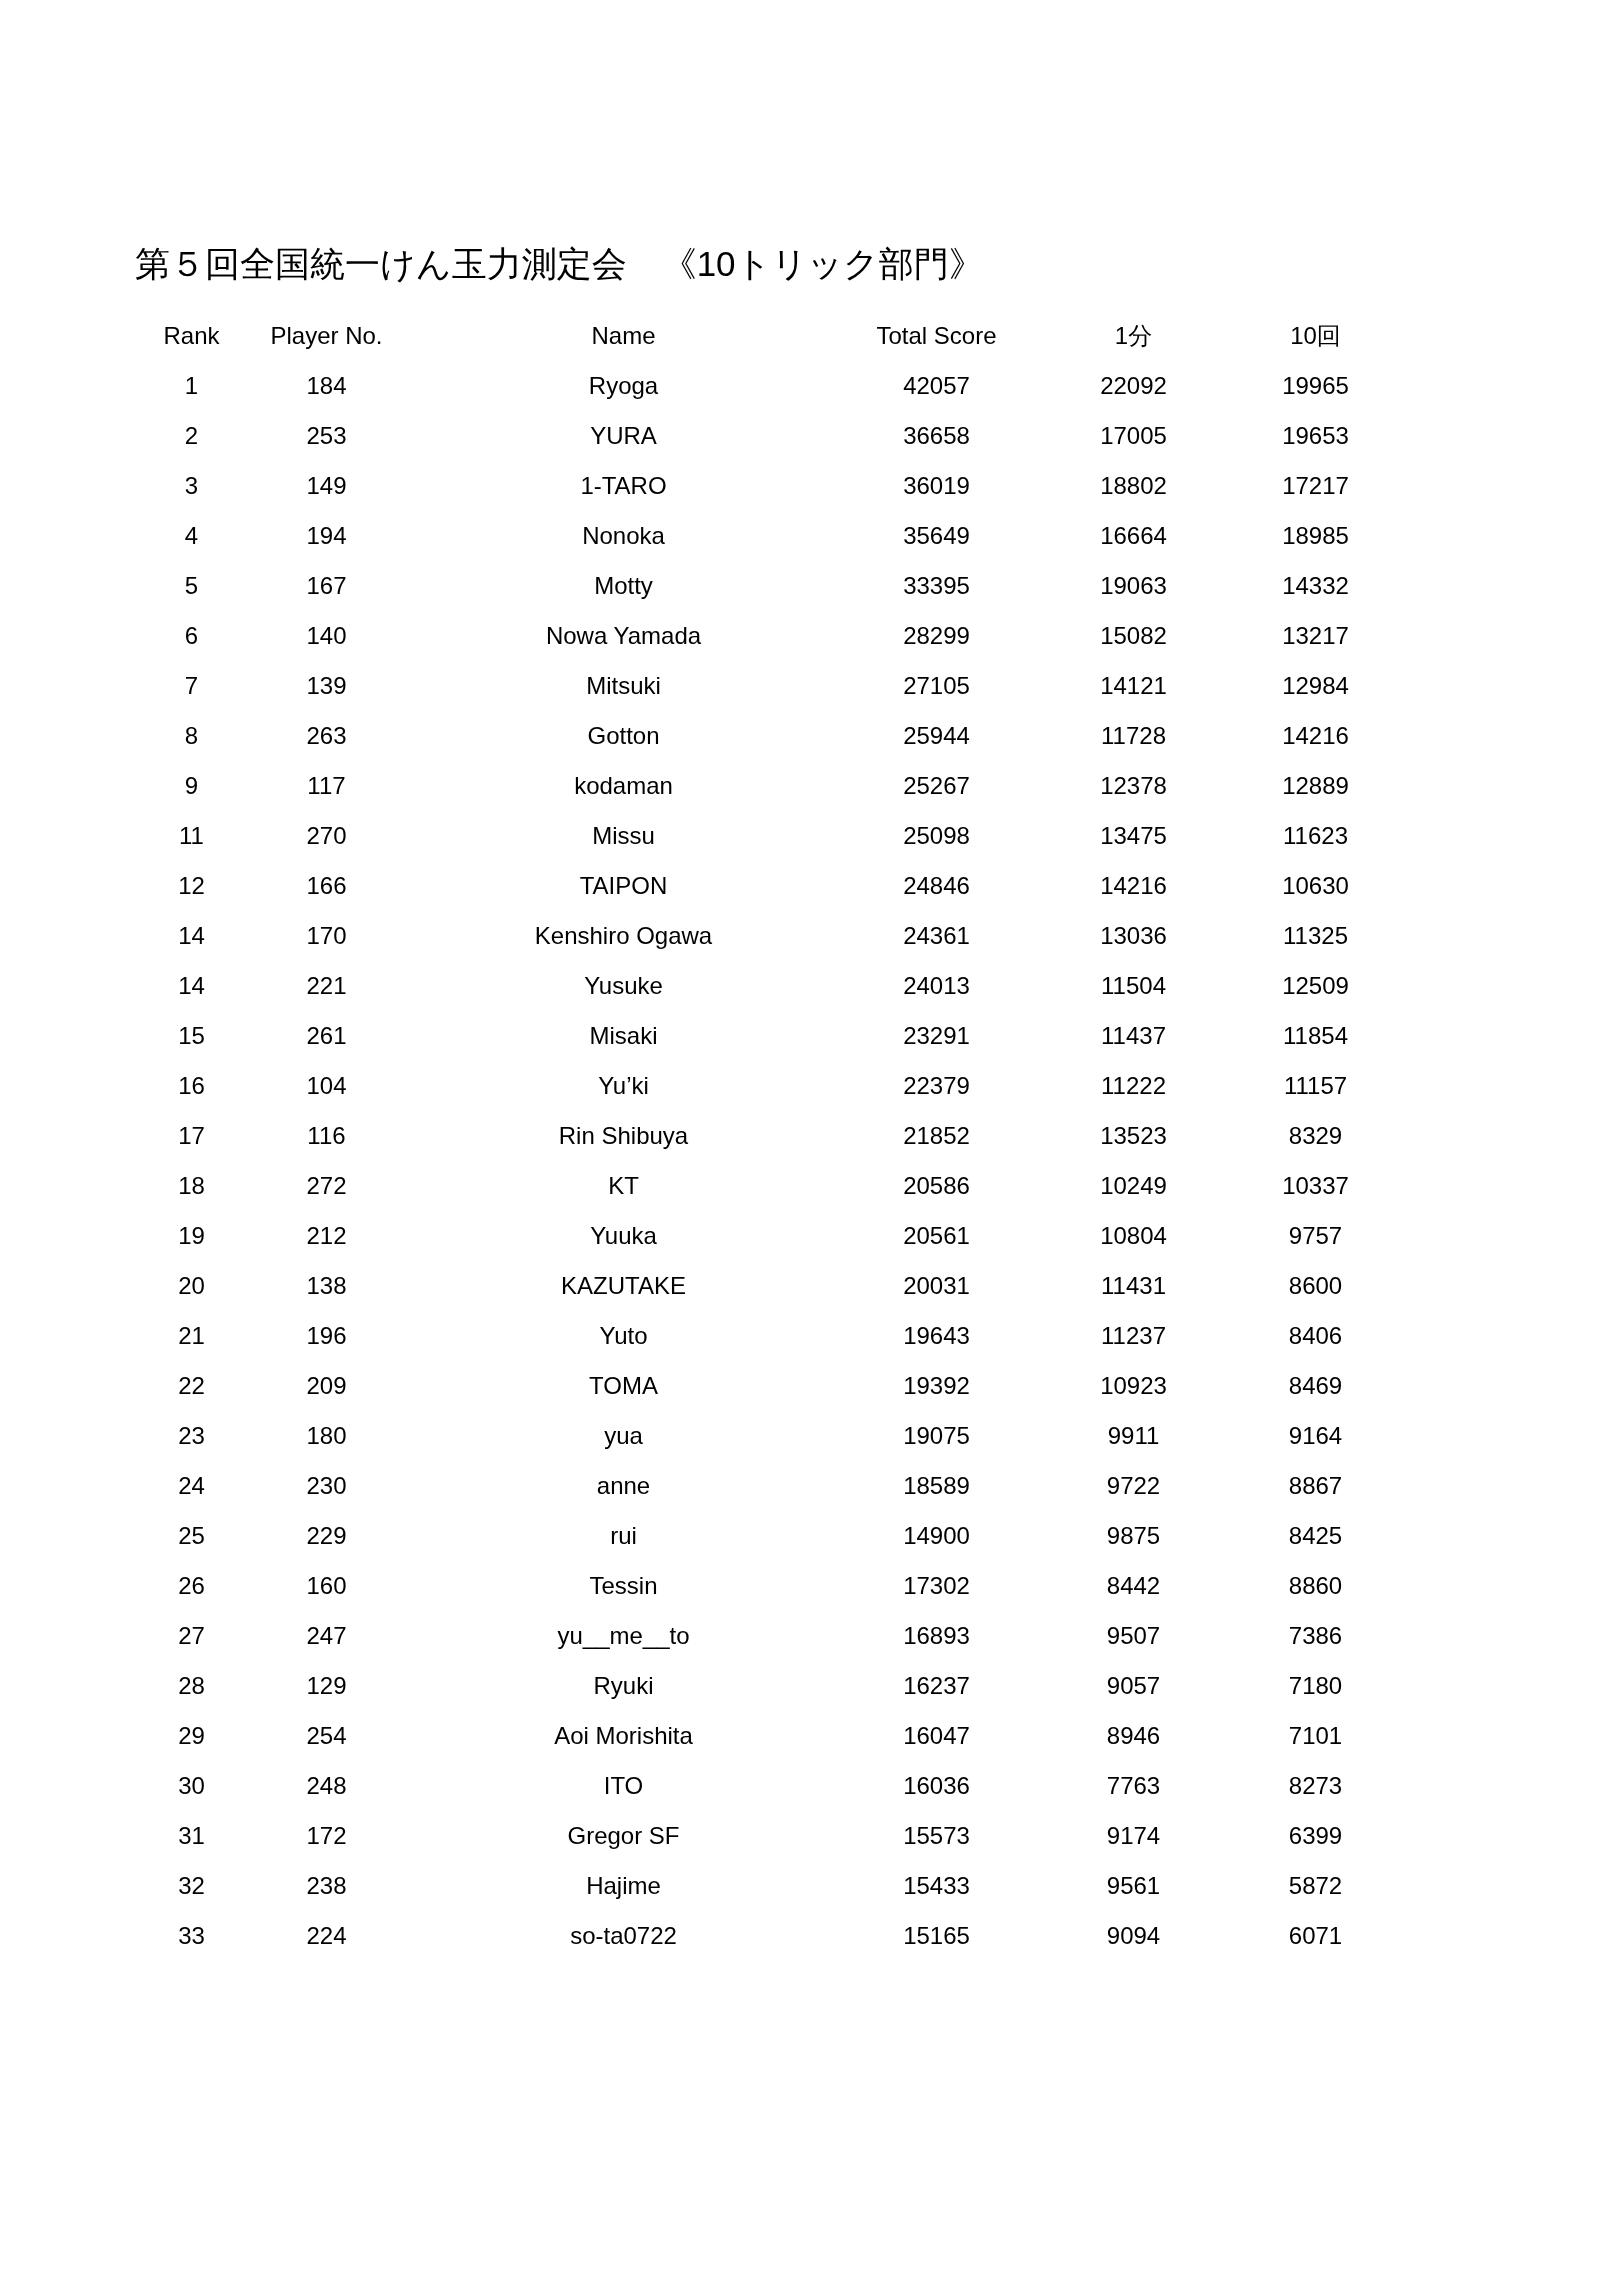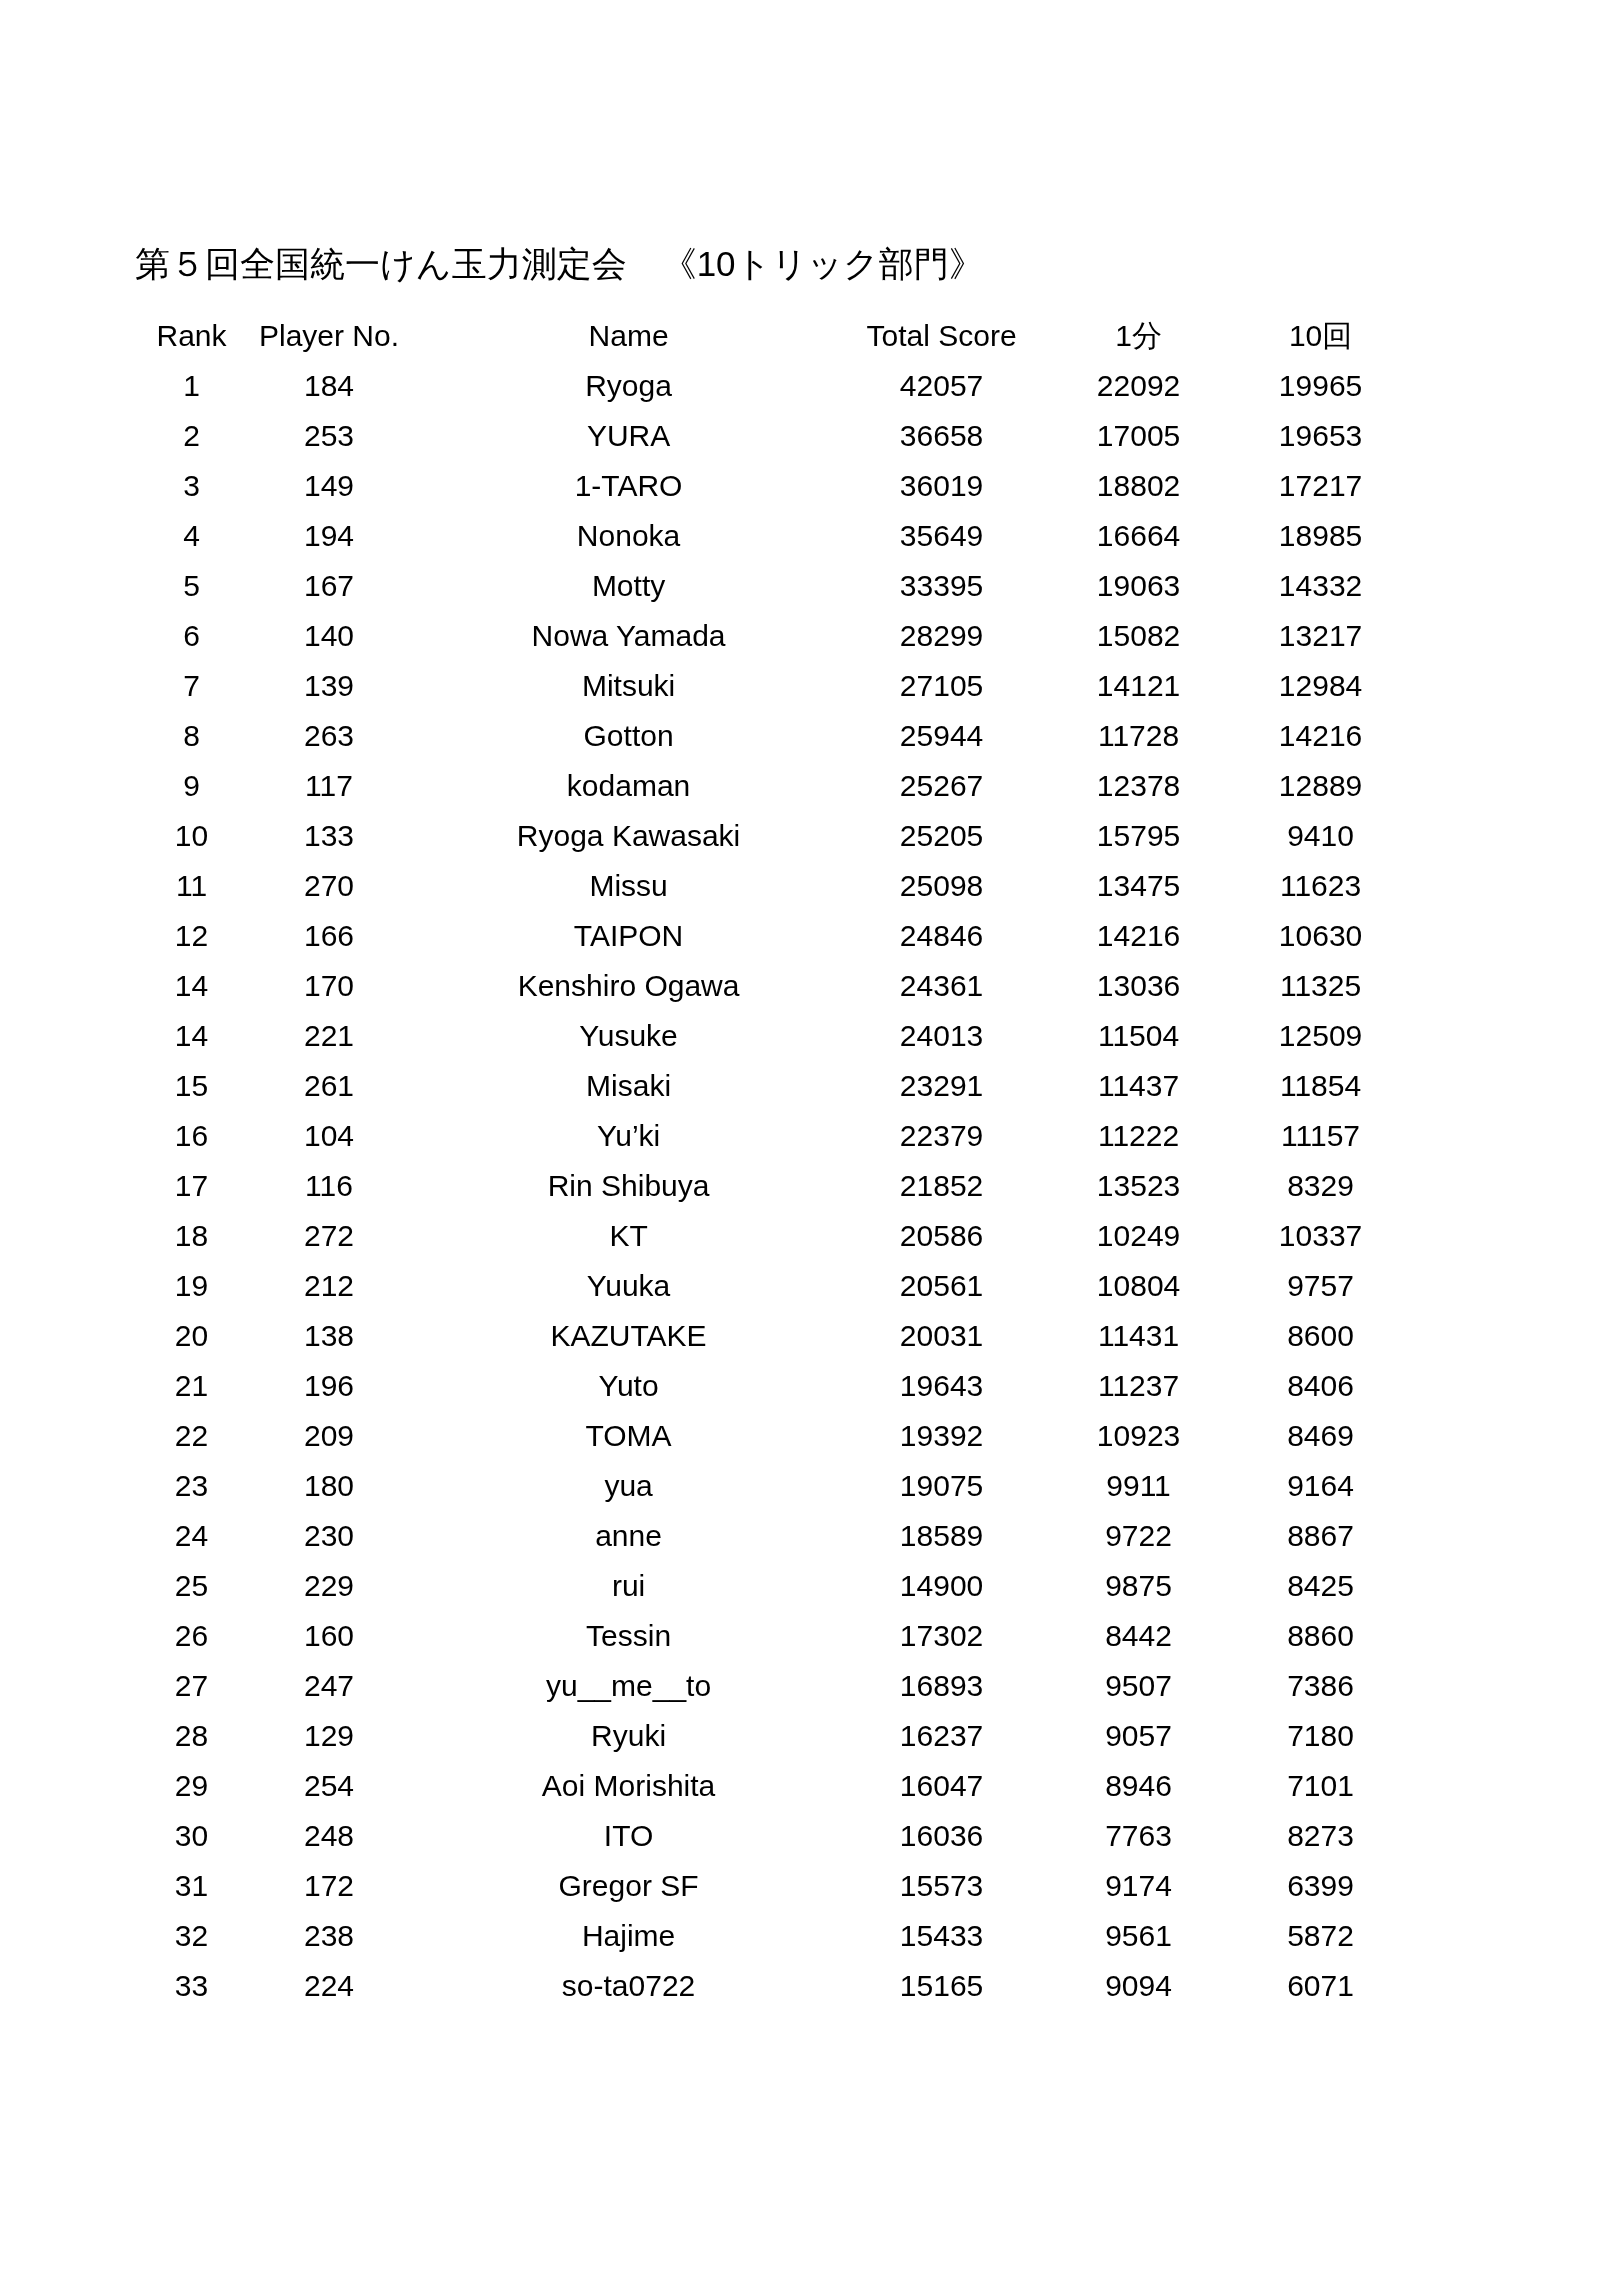--- a/index.html
+++ b/index.html
@@ -23,21 +23,21 @@
     line-height: 1.2;
     white-space: nowrap;
     color: #000000;
   }
   table.results {
     position: absolute;
     left: 124px;
     top: 311px;
     border-collapse: collapse;
     table-layout: fixed;
-    font-size: 30px;
+    font-size: 24px;
     color: #000000;
   }
   table.results col.c0 { width: 135px; }
   table.results col.c1 { width: 135px; }
   table.results col.c2 { width: 459px; }
   table.results col.c3 { width: 167px; }
   table.results col.c4 { width: 227px; }
   table.results col.c5 { width: 137px; }
   table.results th, table.results td {
     height: 50px;
@@ -141,28 +141,20 @@
       </tr>
       <tr>
         <td>9</td>
         <td>117</td>
         <td>kodaman</td>
         <td>25267</td>
         <td>12378</td>
         <td>12889</td>
       </tr>
       <tr>
-        <td>10</td>
-        <td>133</td>
-        <td>Ryoga Kawasaki</td>
-        <td>25205</td>
-        <td>15795</td>
-        <td>9410</td>
-      </tr>
-      <tr>
         <td>11</td>
         <td>270</td>
         <td>Missu</td>
         <td>25098</td>
         <td>13475</td>
         <td>11623</td>
       </tr>
       <tr>
         <td>12</td>
         <td>166</td>

